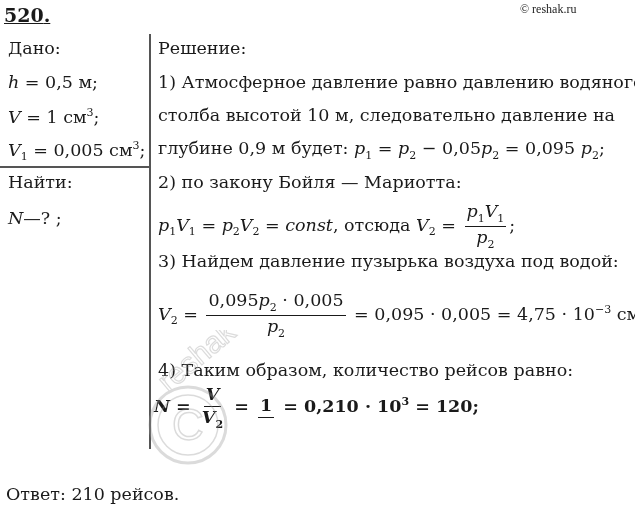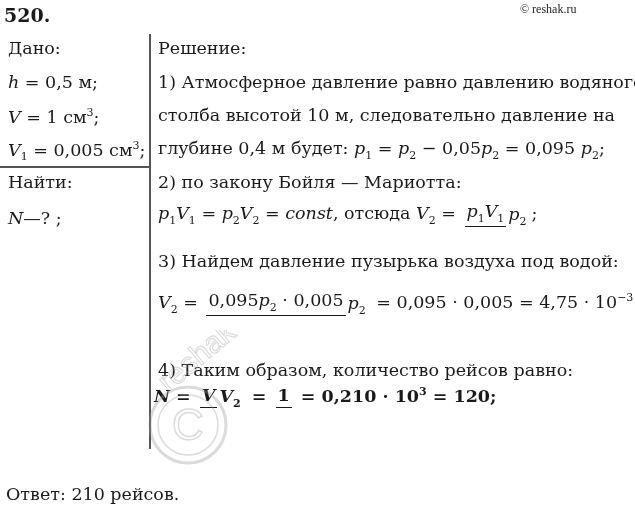--- a/index.html
+++ b/index.html
@@ -3,26 +3,26 @@
 <meta charset="utf-8">
 <style>
   html, body { margin: 0; padding: 0; background: #ffffff; }
   body {
     width: 635px; height: 509px; position: relative; overflow: hidden;
     font-family: "DejaVu Serif", "Liberation Serif", serif;
     color: #1a1a1a;
   }
   .abs { position: absolute; white-space: nowrap; }
   .txt { font-size: 17.5px; line-height: 1; }
-  .num { font-weight: bold; font-size: 19px; }
+  .num { font-weight: bold; font-size: 19px; text-decoration: underline; }
   .wm-top { font-family: "Liberation Serif", serif; font-size: 12px; color: #222; }
   i.m { font-style: italic; }
   .vline { position: absolute; left: 149px; top: 34px; width: 1.5px; height: 415px; background: #555; }
   .hline { position: absolute; left: 0; top: 166px; width: 149px; height: 1.5px; background: #555; }
-  .frac { display: inline-flex; flex-direction: row; align-items: center; vertical-align: middle; margin: 0 3px; }
+  .frac { display: inline-flex; flex-direction: column; align-items: center; vertical-align: middle; margin: 0 3px; }
   .frac .n { padding: 0 2px 2px; border-bottom: 1.3px solid #1a1a1a; }
   .frac .d { padding: 2px 2px 0; }
   sub, sup { font-size: 11px; }
   .wm {
     position: absolute; left: 128px; top: 330px; width: 170px; height: 150px;
     opacity: 0.35; pointer-events: none;
   }
 </style>
 </head>
 <body>
@@ -37,21 +37,21 @@
 <div class="abs txt" style="left:8px;top:74px;"><i class="m">h</i> = 0,5 м;</div>
 <div class="abs txt" style="left:8px;top:107px;"><i class="m">V</i> = 1 см<sup>3</sup>;</div>
 <div class="abs txt" style="left:8px;top:140px;"><i class="m">V</i><sub>1</sub> = 0,005 см<sup>3</sup>;</div>
 
 <div class="abs txt" style="left:8px;top:174px;">Найти:</div>
 <div class="abs txt" style="left:8px;top:210px;"><i class="m">N</i>—? ;</div>
 
 <div class="abs txt" style="left:158px;top:40px;">Решение:</div>
 <div class="abs txt" style="left:158px;top:74px;">1) Атмосферное давление равно давлению водяного</div>
 <div class="abs txt" style="left:158px;top:107px;">столба высотой 10 м, следовательно давление на</div>
-<div class="abs txt" style="left:158px;top:140px;"><span>глубине 0,4 м будет:</span> <i class="m">p</i><sub>1</sub> = <i class="m">p</i><sub>2</sub> − 0,05<i class="m">p</i><sub>2</sub> = 0,095 <i class="m">p</i><sub>2</sub>;</div>
+<div class="abs txt" style="left:158px;top:140px;"><span>глубине 0,9 м будет:</span> <i class="m">p</i><sub>1</sub> = <i class="m">p</i><sub>2</sub> − 0,05<i class="m">p</i><sub>2</sub> = 0,095 <i class="m">p</i><sub>2</sub>;</div>
 <div class="abs txt" style="left:158px;top:174px;">2) по закону Бойля — Мариотта:</div>
 <div class="abs txt" style="left:158px;top:203px;">
   <i class="m">p</i><sub>1</sub><i class="m">V</i><sub>1</sub> = <i class="m">p</i><sub>2</sub><i class="m">V</i><sub>2</sub> = <i class="m">const</i>, отсюда <i class="m">V</i><sub>2</sub> =
   <span class="frac">
       <span class="n"><i class="m">p</i><sub>1</sub><i class="m">V</i><sub>1</sub></span>
       <span class="d"><i class="m">p</i><sub>2</sub></span>
     </span>;
 </div>
 <div class="abs txt" style="left:158px;top:253px;">3) Найдем давление пузырька воздуха под водой:</div>
 <div class="abs txt" style="left:158px;top:292px;">

